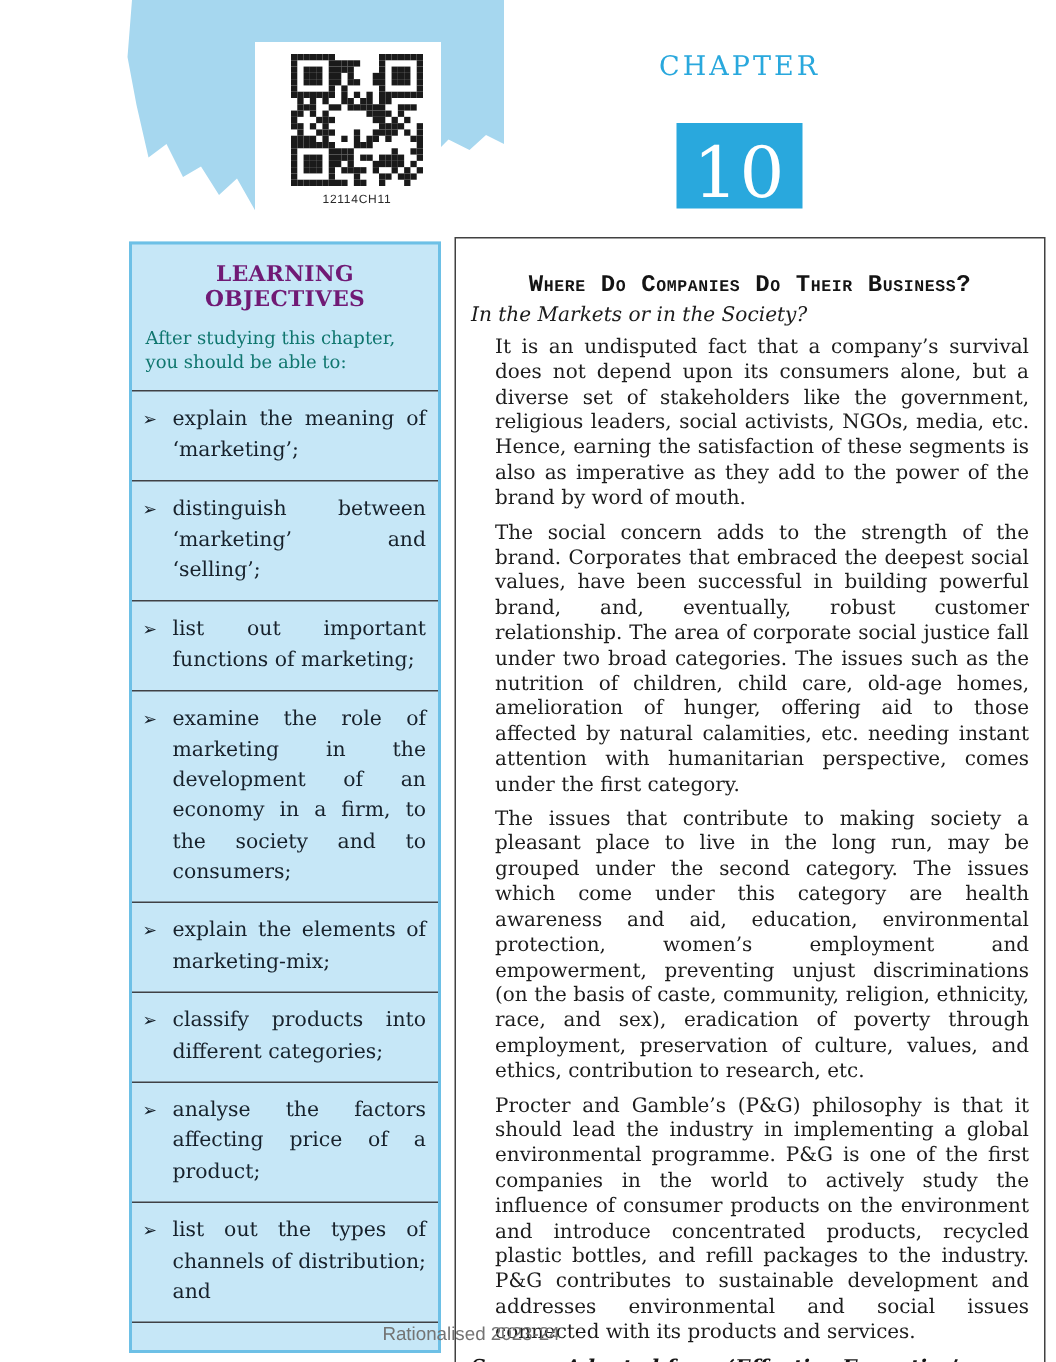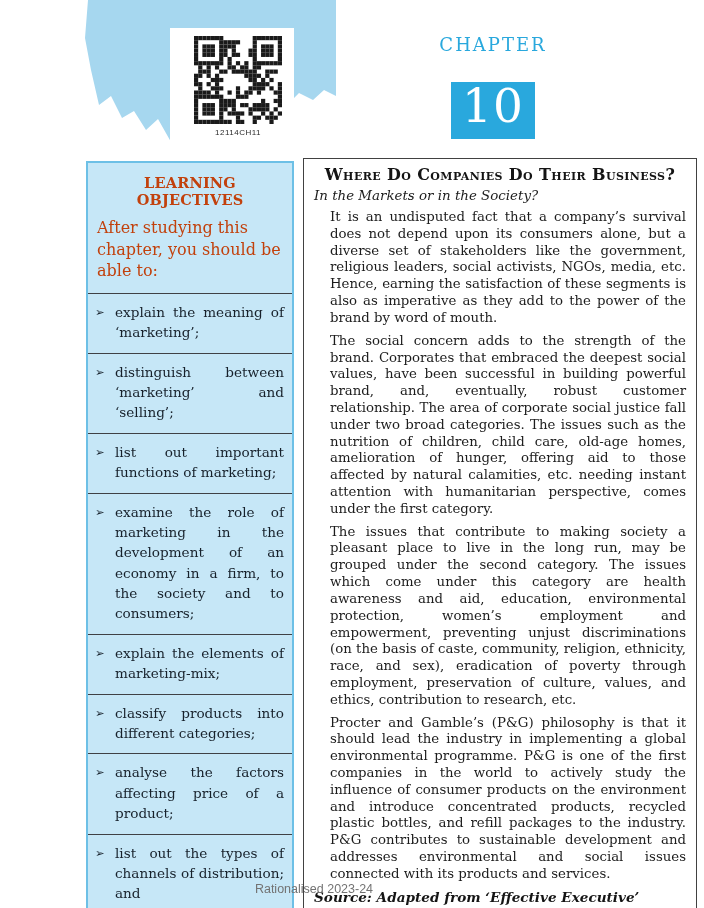--- a/index.html
+++ b/index.html
@@ -39,21 +39,21 @@
     display: flex; flex-direction: column; align-items: center; gap: 24px;
   }
   .chapter-word {
     color: var(--accent_blue, #29a8dd);
     font-size: 18px; letter-spacing: 2px; line-height: 1;
   }
   .chapter-num-box {
     margin-top: 4px;
     width: 84px; height: 57px;
     background: var(--accent_blue, #29a8dd);
-    display: flex; align-items: flex-start; justify-content: center;
+    display: flex; align-items: flex-end; justify-content: center;
   }
   .chapter-num {
     color: #ffffff; font-size: 47px; line-height: 1; letter-spacing: 1px;
   }
   .chapter-title {
     margin: 7px 0 0 0;
     font-size: 21px; font-weight: bold;
     font-variant: small-caps; letter-spacing: 1px;
     color: #111111;
   }
@@ -61,25 +61,25 @@
   
   .objectives-box {
     position: absolute; left: 86px; top: 161px; width: 208px;
     min-height: 675px; box-sizing: border-box;
     background: var(--panel_blue, #c6e7f7);
     border: 2.5px solid var(--border_blue, #6dc0e6);
   }
   .objectives-title {
     margin: 0; padding: 11px 4px 6px;
     text-align: center; font-size: 14.5px; font-weight: bold;
-    letter-spacing: .2px; color: #c2410c;
+    letter-spacing: .2px; color: #701a75;
   }
   .objectives-intro {
     margin: 0; padding: 3px 9px 11px;
-    font-size: 16px; line-height: 1.35; color: #c2410c;
+    font-size: 12px; line-height: 1.35; color: #0f766e;
   }
   .objectives-list { list-style: none; margin: 0; padding: 0; }
   .objective-item {
     border-top: 1.3px solid #3f4145;
     display: grid; grid-template-columns: 20px 1fr;
     padding: 8px 8px 10px 7px;
     font-size: 13.6px; line-height: 1.5; color: #17212b;
   }
   .objective-item .bullet {
     font-size: 11.5px; line-height: 1.9; color: #17212b;
@@ -89,24 +89,24 @@
   
   .case-box {
     position: absolute; left: 303px; top: 158px; width: 394px;
     box-sizing: border-box;
     border: 1.5px solid #414141;
     background: #ffffff;
     padding: 6px 10px 9px;
     min-height: 690px;
   }
   .case-title {
-    margin: 0 0 4px 0;
+    margin: 16px 0 4px 0;
     font-size: 16px; font-weight: bold;
     font-variant: small-caps; letter-spacing: .4px;
-    text-align: center; color: #141414;
+    text-align: center; color: #141414; font-family: Liberation Mono, monospace;
   }
   .case-subtitle {
     margin: 0 0 6px 0;
     font-style: italic; font-size: 13.4px; color: #1c1c1c;
   }
   .case-para {
     margin: 0 0 6px 16px;
     font-size: 13.3px; line-height: 1.265;
     text-align: justify; color: #1c1c1c;
   }

